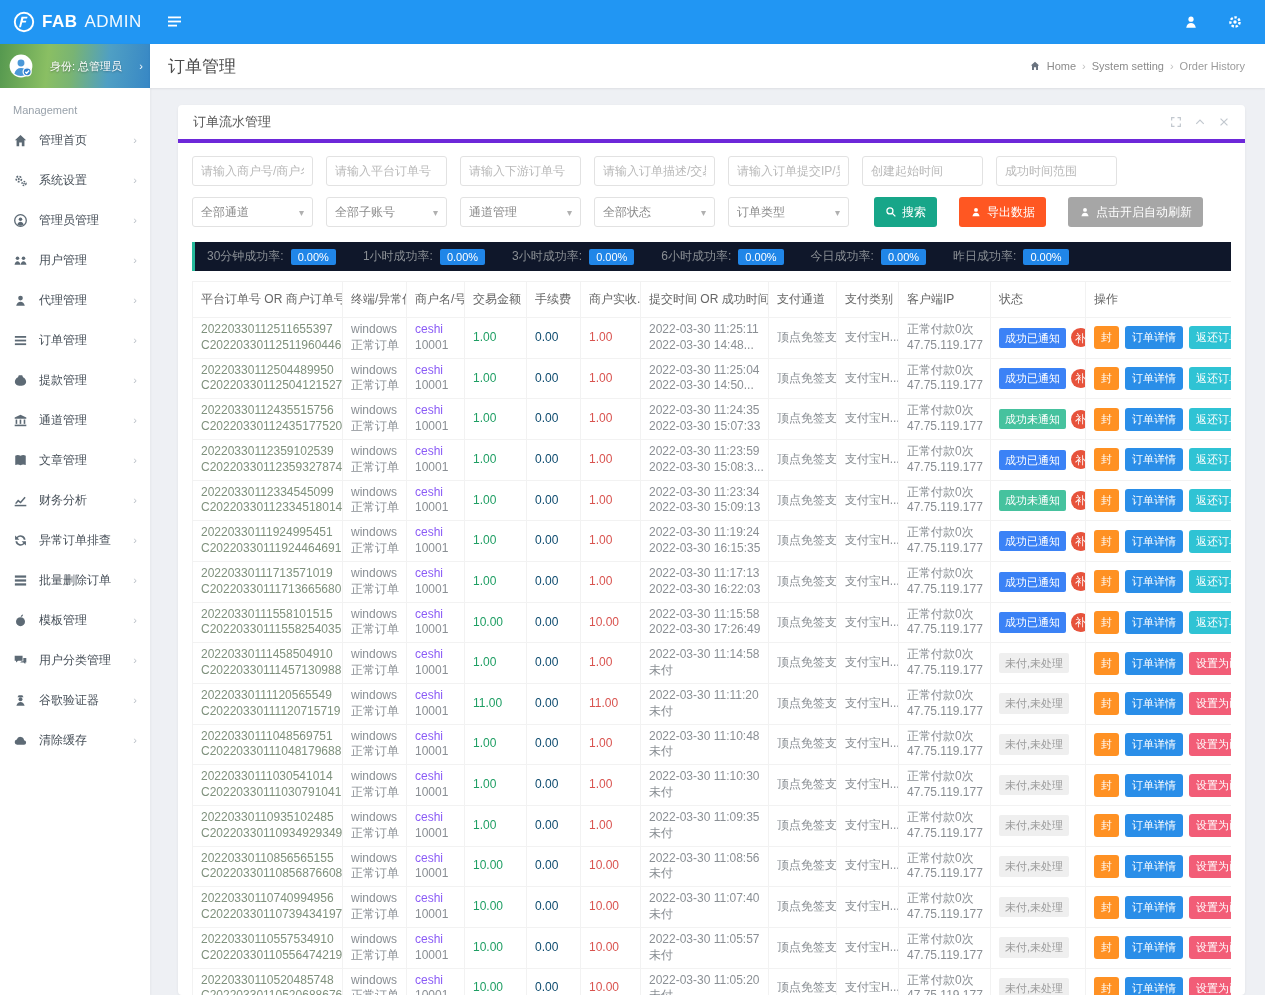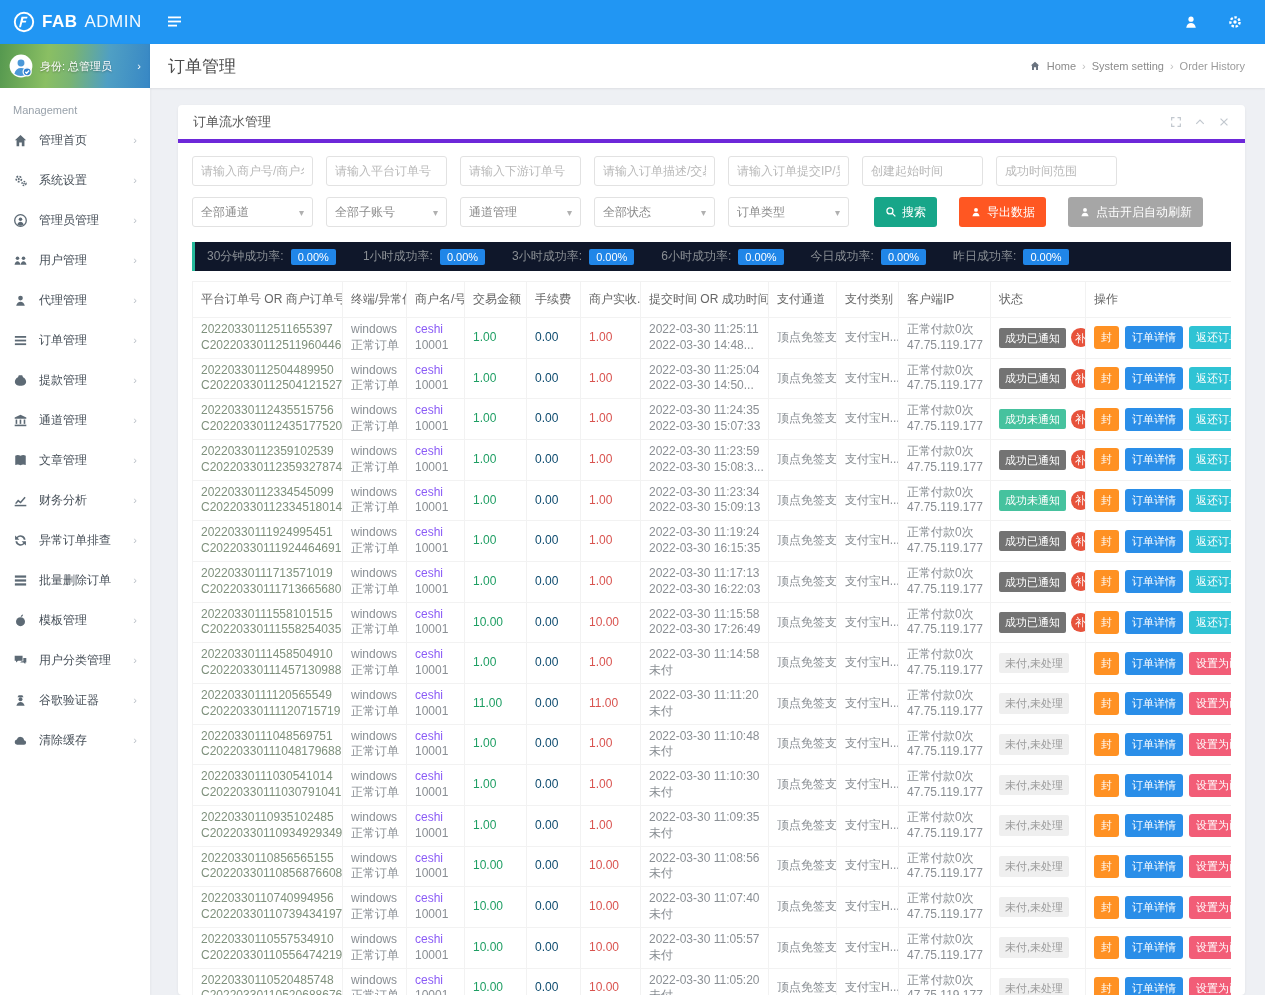--- a/index.html
+++ b/index.html
@@ -12,21 +12,21 @@
   .brand { width:150px; display:flex; align-items:center; gap:7px; padding-left:13px; color:#fff; cursor:pointer; }
   .brand-bold { font-size:17px; font-weight:bold; letter-spacing:.5px; }
   .brand-light { font-size:17px; font-weight:300; letter-spacing:.5px; opacity:.95; }
   .hamburger { margin-left:18px; cursor:pointer; }
   .topbar-right { margin-left:auto; display:flex; align-items:center; gap:28px; padding-right:22px; }
   .topbar-right span { cursor:pointer; }
 
   
   .shell { display:flex; height:951px; }
   .sidebar { width:150px; background:#fff; flex-shrink:0; box-shadow:1px 0 2px rgba(0,0,0,.04); }
-  .user-panel { height:44px; display:flex; align-items:center; gap:7px; padding:12px 9px;
+  .user-panel { height:44px; display:flex; align-items:center; gap:17px; padding:12px 9px;
     background:linear-gradient(96deg,#55984f 0%,#8abf63 32%,#79b473 48%,#4f9fc4 72%,#3787c5 100%); cursor:pointer; }
   .user-role { color:#fff; font-size:11px; text-shadow:0 1px 2px rgba(0,0,0,.35); white-space:nowrap; }
   .user-chev { margin-left:auto; color:#fff; font-size:11px; }
   .side-label { padding:16px 13px 4px; font-size:11px; color:#98a1aa; }
   .side-item { height:40px; display:flex; align-items:center; padding:0 13px; font-size:12px; color:#464f58; cursor:pointer; }
   .side-item .icon { width:16px; margin-right:10px; flex-shrink:0; }
   .side-item .chev { margin-left:auto; color:#bcc2c9; font-size:11px; }
 
   
   .main { flex:1; display:flex; flex-direction:column; min-width:0; }
@@ -73,21 +73,21 @@
   td { font-size:12px; color:#8a8f94; padding:4px 8px; border:1px solid #f2f2f2;
     white-space:nowrap; overflow:hidden; vertical-align:middle; line-height:1.32; }
   .no1,.no2 { color:#7f917d; }
   .mlink { color:#8b5cf6; text-decoration:none; cursor:pointer; }
   .amt { color:#1e9e63; }
   .fee { color:#0c4a6e; }
   .recv { color:#d9534f; }
   .st-cell { }
   .st-flex { display:flex; align-items:center; gap:5px; }
   .badge { font-size:11px; padding:3px 6px; border-radius:2px; color:#fff; }
-  .badge-notified { background:#737373; }
+  .badge-notified { background:#3b82f6; }
   .badge-unnotified { background:#46c29e; }
   .badge-unpaid { background:#efefef; color:#9b9b9b; }
   .patch { width:19px; height:19px; border-radius:50%; background:#e7533c; color:#fff; font-size:11px;
     display:flex; align-items:center; justify-content:center; cursor:pointer; flex-shrink:0; }
   .act-cell button { border:none; border-radius:3px; color:#fff; font-size:11px; padding:4px 7px;
     margin-right:6px; cursor:pointer; white-space:nowrap; font-family:inherit; }
   .b-block { background:#ff9123; }
   .b-detail { background:#2a8ee8; }
   .b-refund { background:#2fc3d4; }
   .b-paid { background:#f25d77; }

